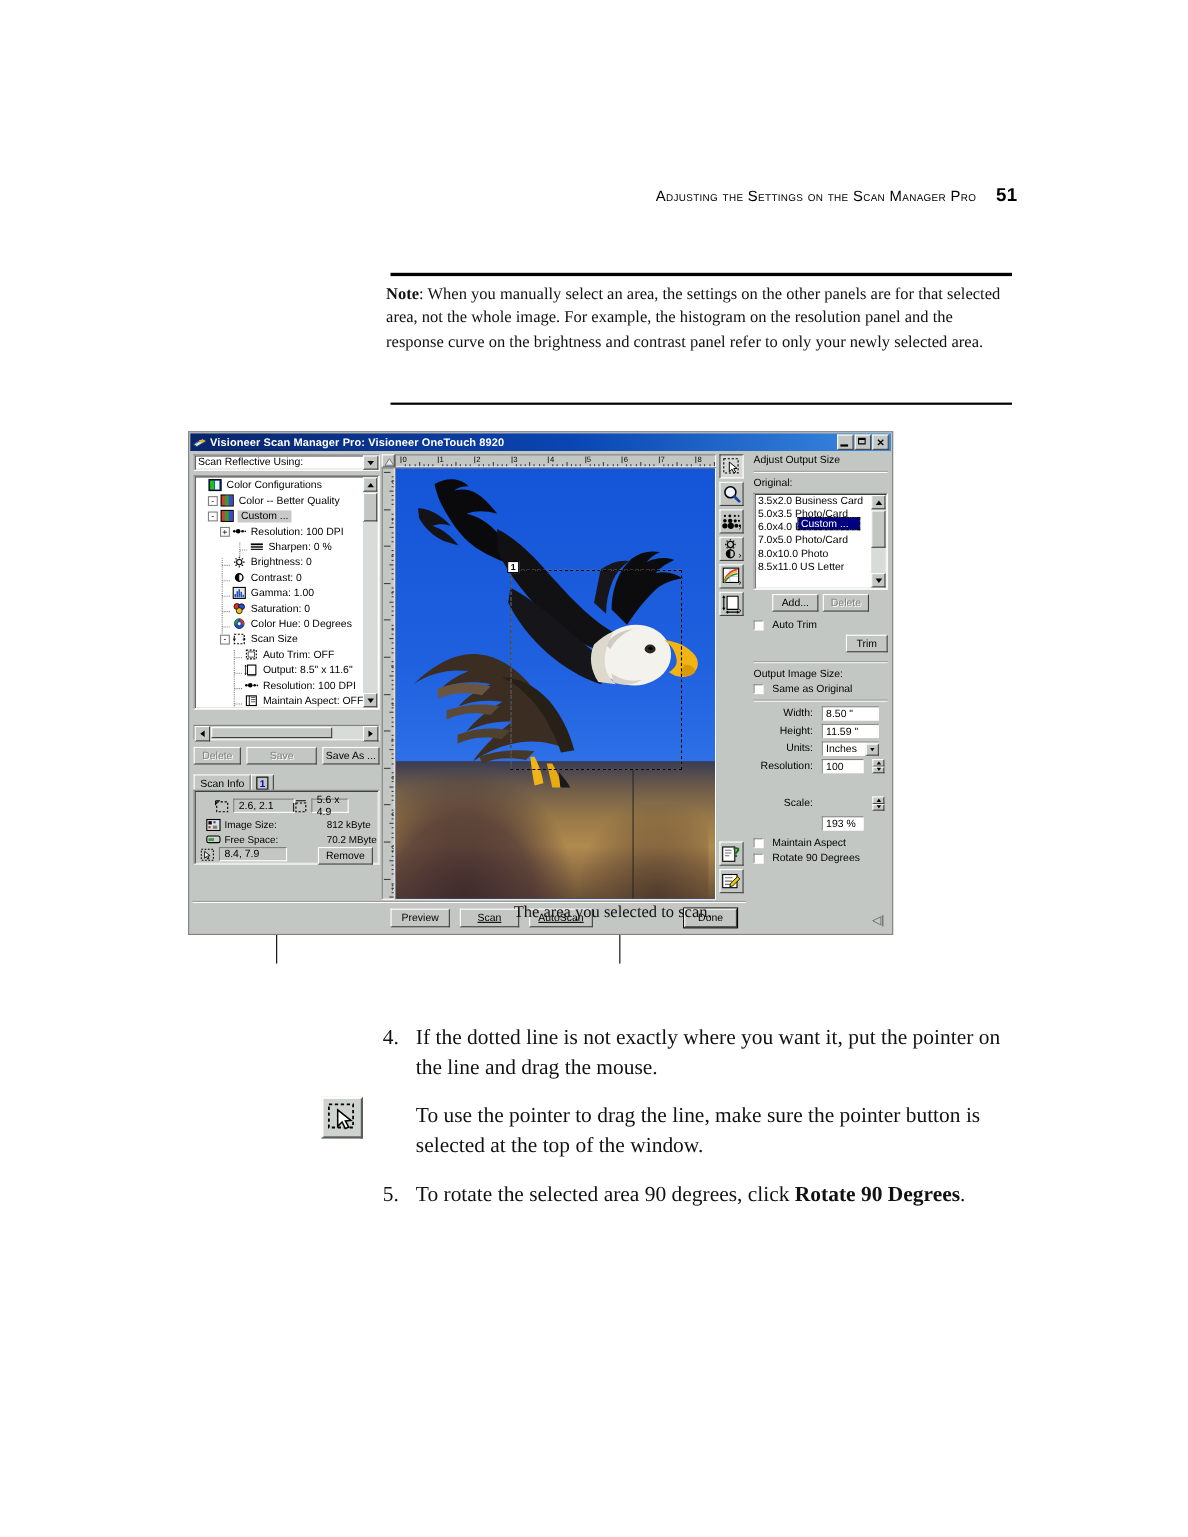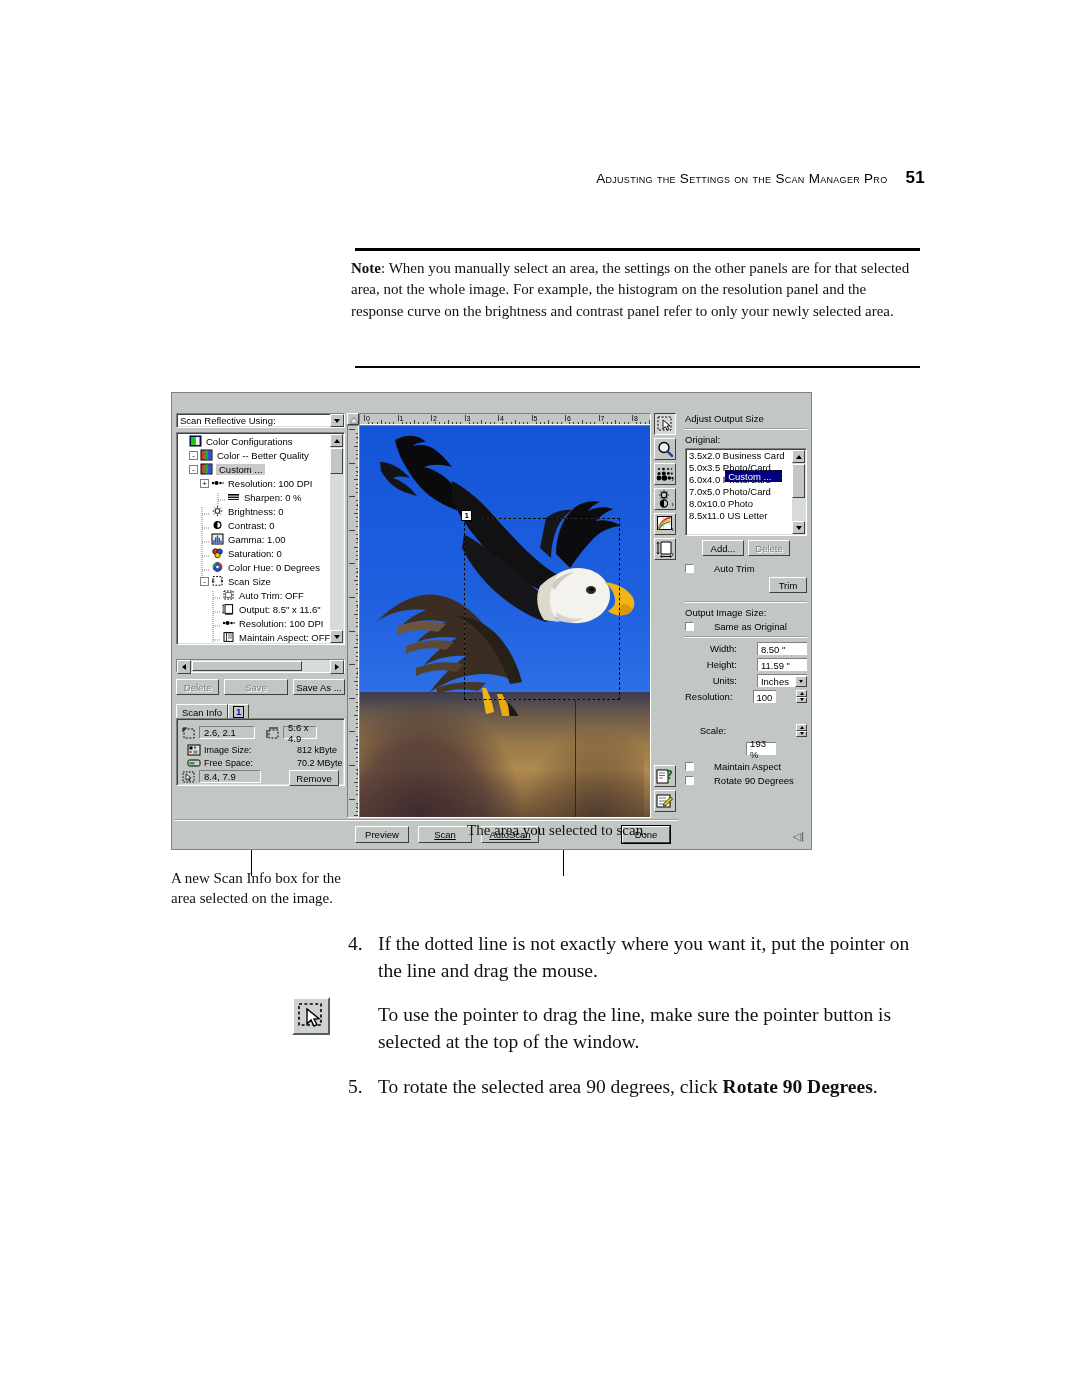--- a/index.html
+++ b/index.html
@@ -182,21 +182,21 @@
   .rightpanel{position:absolute;left:512px;top:2px;width:122px;bottom:30px;font-size:9.5px;}
   .sectlabel{font-size:9.5px;margin-bottom:3px;}
   .hr{height:1px;background:#9a9e9a;border-bottom:1px solid #fff;margin:4px 0;}
   .listbox{height:88px;background:#fff;position:relative;}
   .lb-inner{position:absolute;left:1px;top:1px;right:13px;bottom:1px;overflow:hidden;}
   .lbrow{height:12px;font-size:9.5px;white-space:nowrap;padding-left:2px;line-height:12px;}
   .lbrow.sel{background:#000080;color:#fff;}
   .chk{width:9px;height:9px;background:#fff;flex:none;
        border-top:1px solid #808080;border-left:1px solid #808080;
        border-right:1px solid #fff;border-bottom:1px solid #fff;box-sizing:border-box;}
-  .frow{display:flex;align-items:center;gap:20px;margin:3px 0;}
+  .frow{display:flex;align-items:center;gap:8px;margin:3px 0;}
   .flabel{text-align:right;}
   .inp{height:13px;background:#fff;display:flex;align-items:center;padding-left:3px;font-size:9.5px;
        border-top:1px solid #808080;border-left:1px solid #808080;box-shadow:inset -1px -1px 0 #fff;box-sizing:border-box;}
   .spin{width:11px;height:13px;display:flex;flex-direction:column;flex:none;}
   .spin div{flex:1;background:#c3c7c3;display:flex;align-items:center;justify-content:center;
             border-top:1px solid #fff;border-left:1px solid #fff;border-right:1px solid #404040;border-bottom:1px solid #404040;box-sizing:border-box;}
   .tri-d-s{width:0;height:0;border-left:2px solid transparent;border-right:2px solid transparent;border-top:3px solid #000;}
   .tri-u-s{width:0;height:0;border-left:2px solid transparent;border-right:2px solid transparent;border-bottom:3px solid #000;}
 
   
@@ -237,20 +237,40 @@
   </div>
 
   <div class="rule" style="left:355px;top:248px;width:565px;height:3px;"></div>
   <div class="note">
     <b>Note</b><span>:  When you manually select an area, the settings on the other panels are for that selected area, not the whole image. For example, the histogram on the resolution panel and the response curve on the brightness and contrast panel refer to only your newly selected area.</span>
   </div>
   <div class="rule" style="left:355px;top:366px;width:565px;height:2px;"></div>
 
   <div class="win">
 
+    <div class="titlebar">
+      <span class="titleicon">
+        <svg width="13" height="13" viewBox="0 0 13 13">
+          <path d="M1 8 L9 3 L12 5 L4 10 Z" fill="#d8e4f0" stroke="#2b4a6b" stroke-width=".8"></path>
+          <path d="M1 8 L3 10 L4 10 L2 8 Z" fill="#1e7a1e"></path>
+          <path d="M6 4 L11 4 L11 6 L6 6 Z" fill="#e8b020"></path>
+          <path d="M2 7 L6 4.6 L7 5.2 L3 7.6 Z" fill="#4a7ab8"></path>
+        </svg>
+      </span>
+      <span class="titletext">Visioneer Scan Manager Pro:  Visioneer OneTouch 8920</span>
+      <span class="wbtns">
+        <span class="wbtn wb-min">
+            <i></i>
+          </span>
+        <span class="wbtn wb-max">
+            <i></i>
+          </span>
+        <span class="wbtn wb-close">✕</span>
+      </span>
+    </div>
 
     <div class="wbody">
 
       <div class="leftpanel">
 
         <div class="combo sunken2">
           <span>Scan Reflective Using:</span>
           <span class="cb-arrow">
               <span class="tri-d"></span>
             </span>
@@ -456,21 +476,21 @@
         <div class="tabstrip">
           <div class="tab">
             <span>Scan Info</span>
           </div>
           <div class="tabnum">
             <span class="numbox">1</span>
           </div>
         </div>
 
         <div class="infobox sunken2">
-          <div class="fieldline" style="left:5px;top:7px;">
+          <div class="fieldline" style="left:18px;top:7px;">
             <span class="glyph">
               <svg width="14" height="12" viewBox="0 0 14 12">
                   <rect x="2" y="2" width="10" height="9" fill="none" stroke="#000" stroke-width="1" stroke-dasharray="2 1.6"></rect>
                   <path d="M1 1 L1 5 M1 1 L5 1" stroke="#000" stroke-width="1" fill="none"></path>
                 </svg>
             </span>
             <span class="field" style="width:56px;">2.6, 2.1</span>
           </div>
           <div class="fieldline" style="left:89px;top:7px;">
             <span class="glyph">
@@ -977,21 +997,20 @@
             <u>AutoScan</u>
           </div>
         <div class="bbtn def" style="left:447px;width:48px;">Done</div>
         <div style="position:absolute;right:4px;top:11px;font-size:11px;color:#555;">◁|</div>
       </div>
 
     </div>
   </div>
 
   <div class="leader" style="left:251px;top:850px;height:26px;"></div>
-  <div class="cap" style="left:171px;top:869px;width:175px;">A new Scan Info box for the area selected on the image.</div>
   <div class="leader" style="left:563px;top:850px;height:26px;"></div>
   <div class="cap" style="left:467px;top:821px;width:230px;">The area you selected to scan.</div>
 
   <div class="steps">
     <div class="step">
       <span class="n">4.</span>
       <span class="t">If the dotted line is not exactly where you want it, put the pointer on the line and drag the mouse.</span>
     </div>
     <div class="step" style="margin-bottom:18px;">
       <span class="n"></span>

